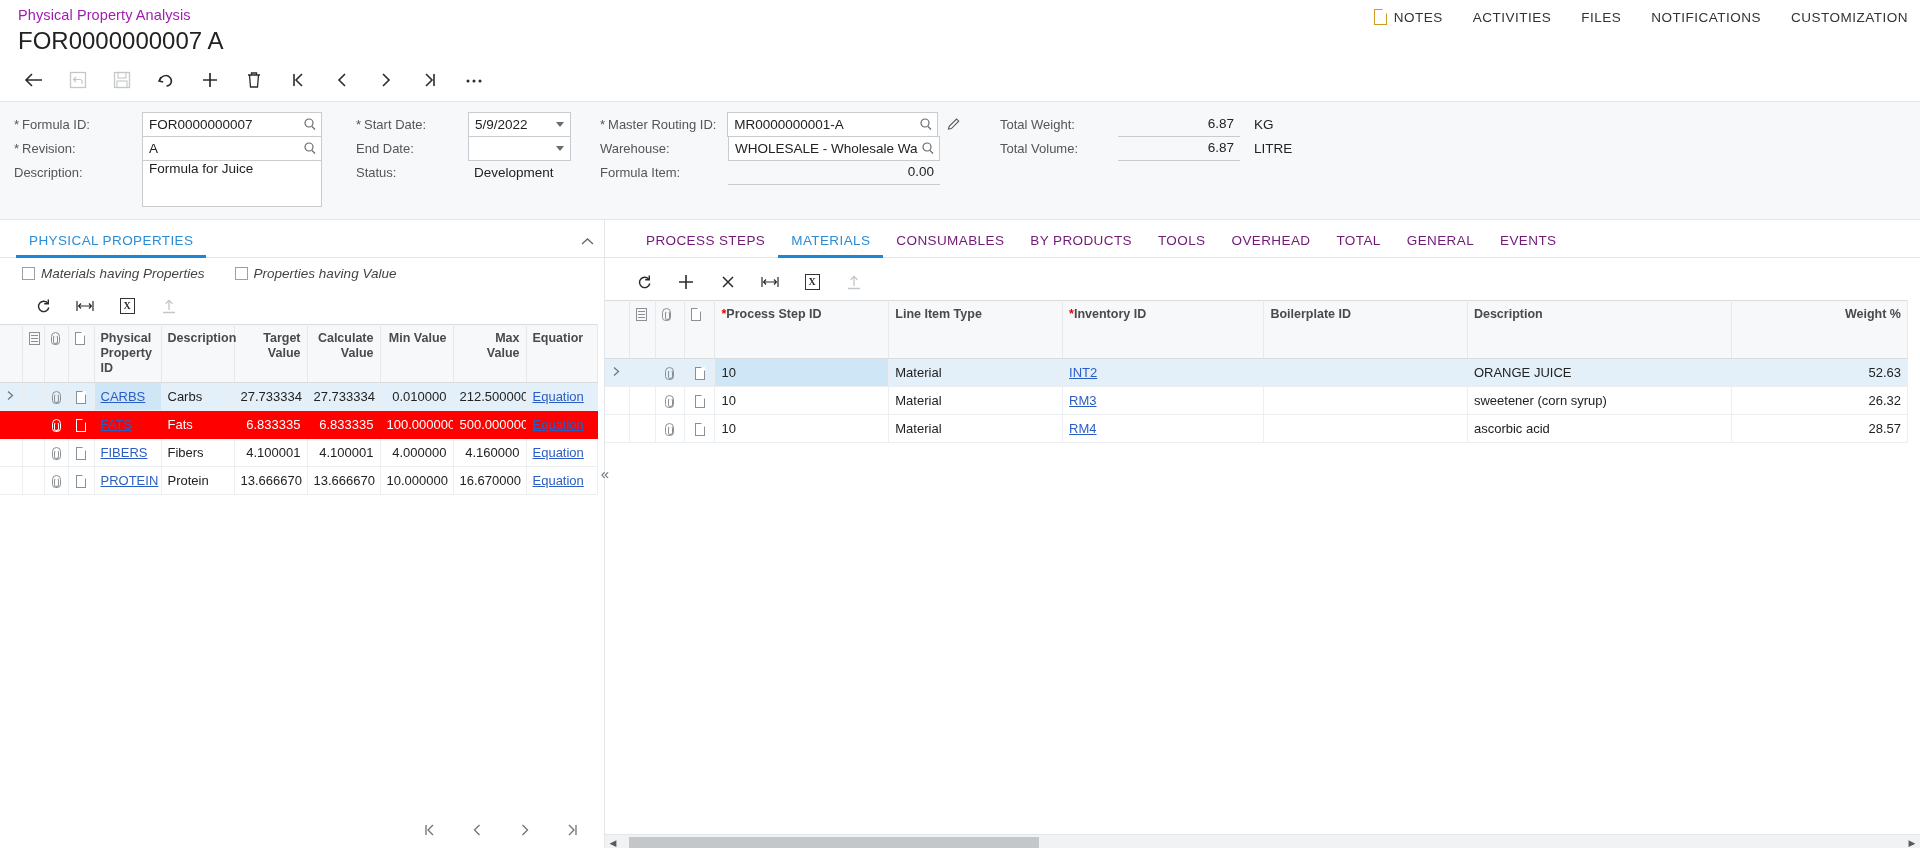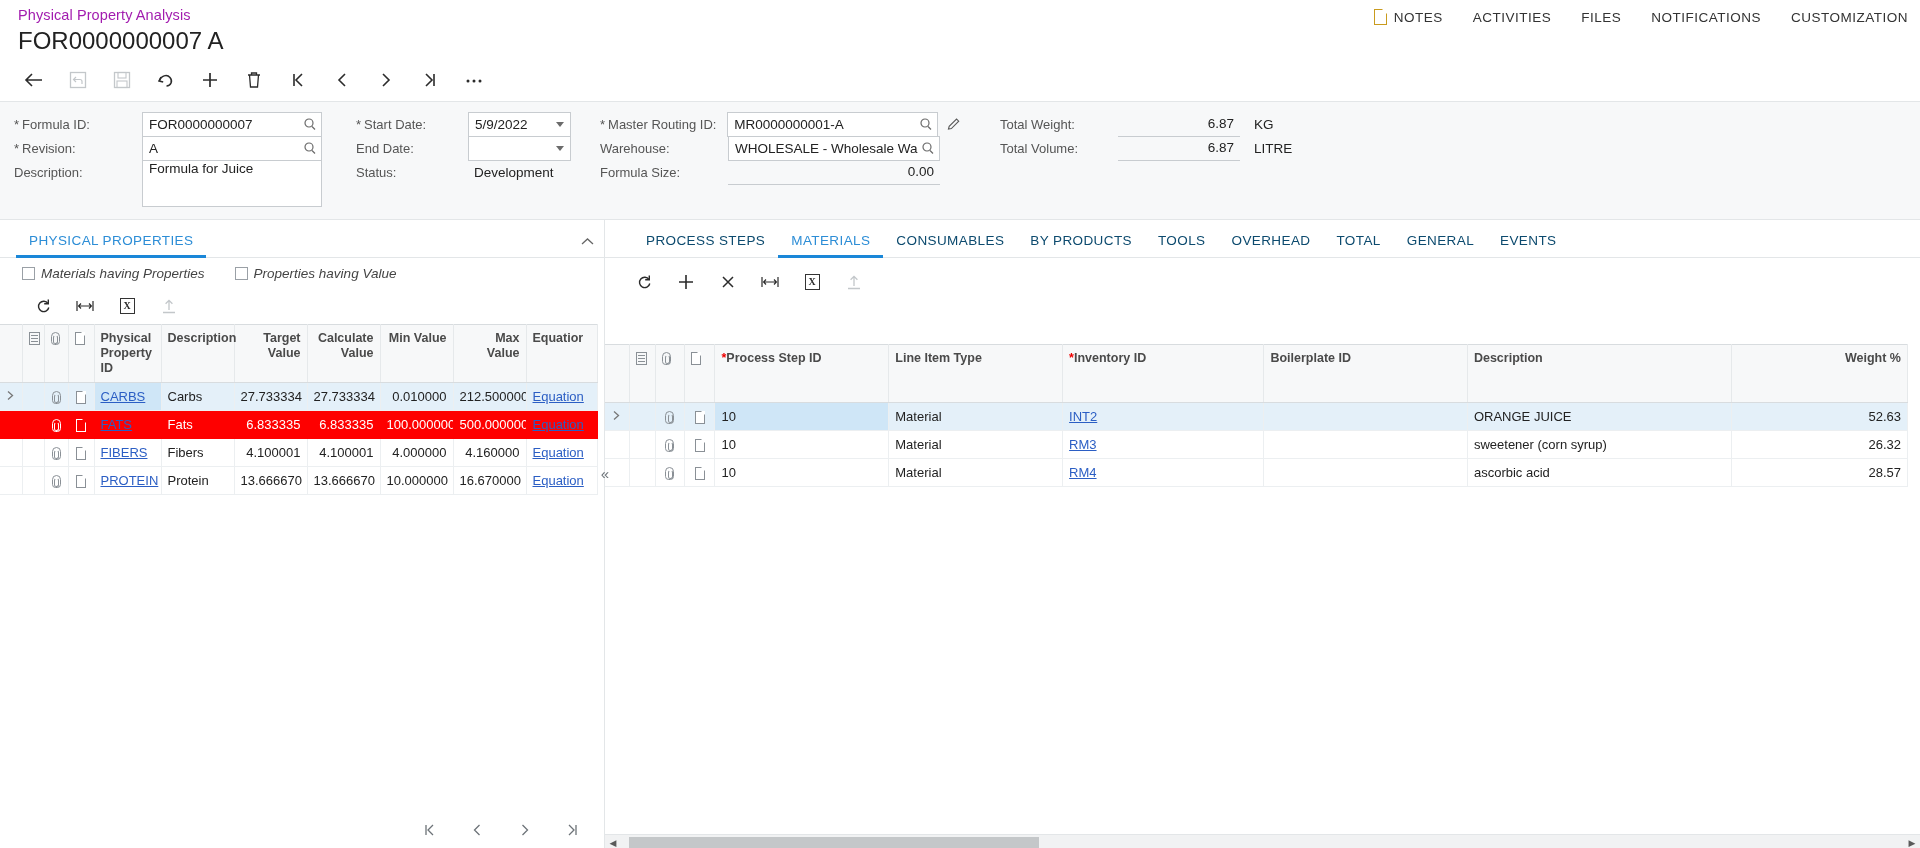--- a/index.html
+++ b/index.html
@@ -177,21 +177,21 @@
     height: 38px;
     display: flex; align-items: flex-end;
     padding-left: 16px;
     border-bottom: 1px solid #e3e6e8;
     background: #fff;
   }
   .tabbar.right { padding-left: 28px; }
   .tab {
     font-size: 13.5px;
     letter-spacing: .4px;
-    color: #0c4a6e;
+    color: #701a75;
     padding: 0 13px 9px 13px;
     cursor: pointer;
     position: relative;
     white-space: nowrap;
   }
   .tab.active { color: #2c8dd6; }
   .tab.active:after {
     content:"";
     position:absolute; left:0; right:0; bottom:-1px;
     height:3px; background:#1a87d8;
@@ -512,21 +512,21 @@
         <div class="flabel">Warehouse:</div>
         <div class="fin">
           <span class="val">WHOLESALE - Wholesale Ware</span>
           <svg class="mag" width="14" height="14" viewBox="0 0 14 14">
               <circle cx="6" cy="6" r="4" stroke="#6b6b6b" fill="none" stroke-width="1.2"></circle>
               <path d="M9 9.5 L12 12.5" stroke="#6b6b6b" stroke-width="1.2"></path>
             </svg>
         </div>
       </div>
       <div class="frow">
-        <div class="flabel">Formula Size:</div>
+        <div class="flabel">Formula Item:</div>
         <div class="fin underline-only" style="width:212px;">
           <span>0.00</span>
         </div>
       </div>
     </div>
 
     <div class="fcol col4">
       <div class="frow">
         <div class="flabel">Total Weight:</div>
         <div class="fin underline-only">
@@ -745,21 +745,21 @@
           <span class="xls-ico">X</span>
         </div>
         <div class="gt-btn disabled">
           <svg width="16" height="17" viewBox="0 0 16 17">
               <path d="M8 12 V2.5 M4.6 5.8 L8 2.4 L11.4 5.8 M2 14.5 H14" stroke="#c3c7ca" fill="none" stroke-width="1.3"></path>
             </svg>
         </div>
       </div>
 
       <div class="grid-wrap">
-        <table class="grid" style="width:1303px;margin-top:44px;">
+        <table class="grid" style="width:1303px;">
           <colgroup>
             <col style="width:22px">
               <col style="width:24px">
               <col style="width:26px">
               <col style="width:28px">
             <col style="width:158px">
               <col style="width:158px">
               <col style="width:183px">
             <col style="width:185px">
               <col style="width:240px">

